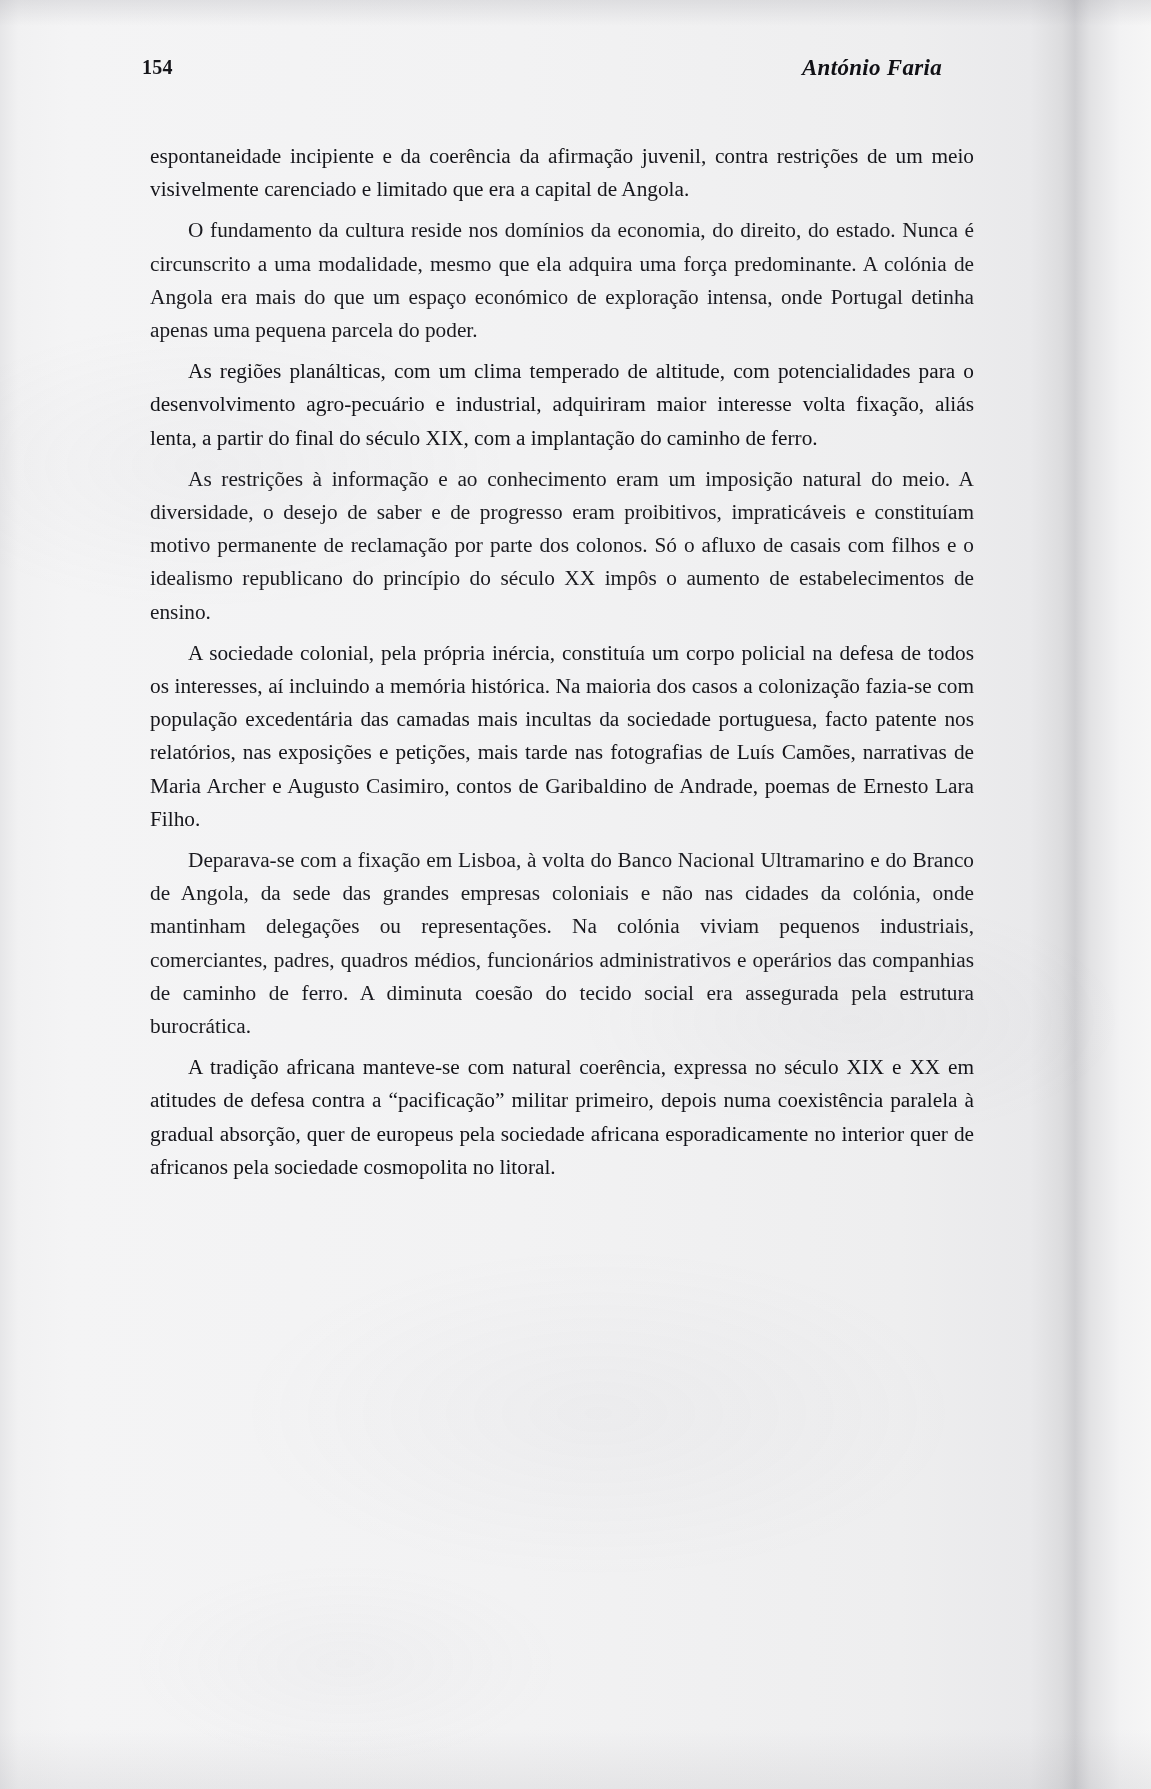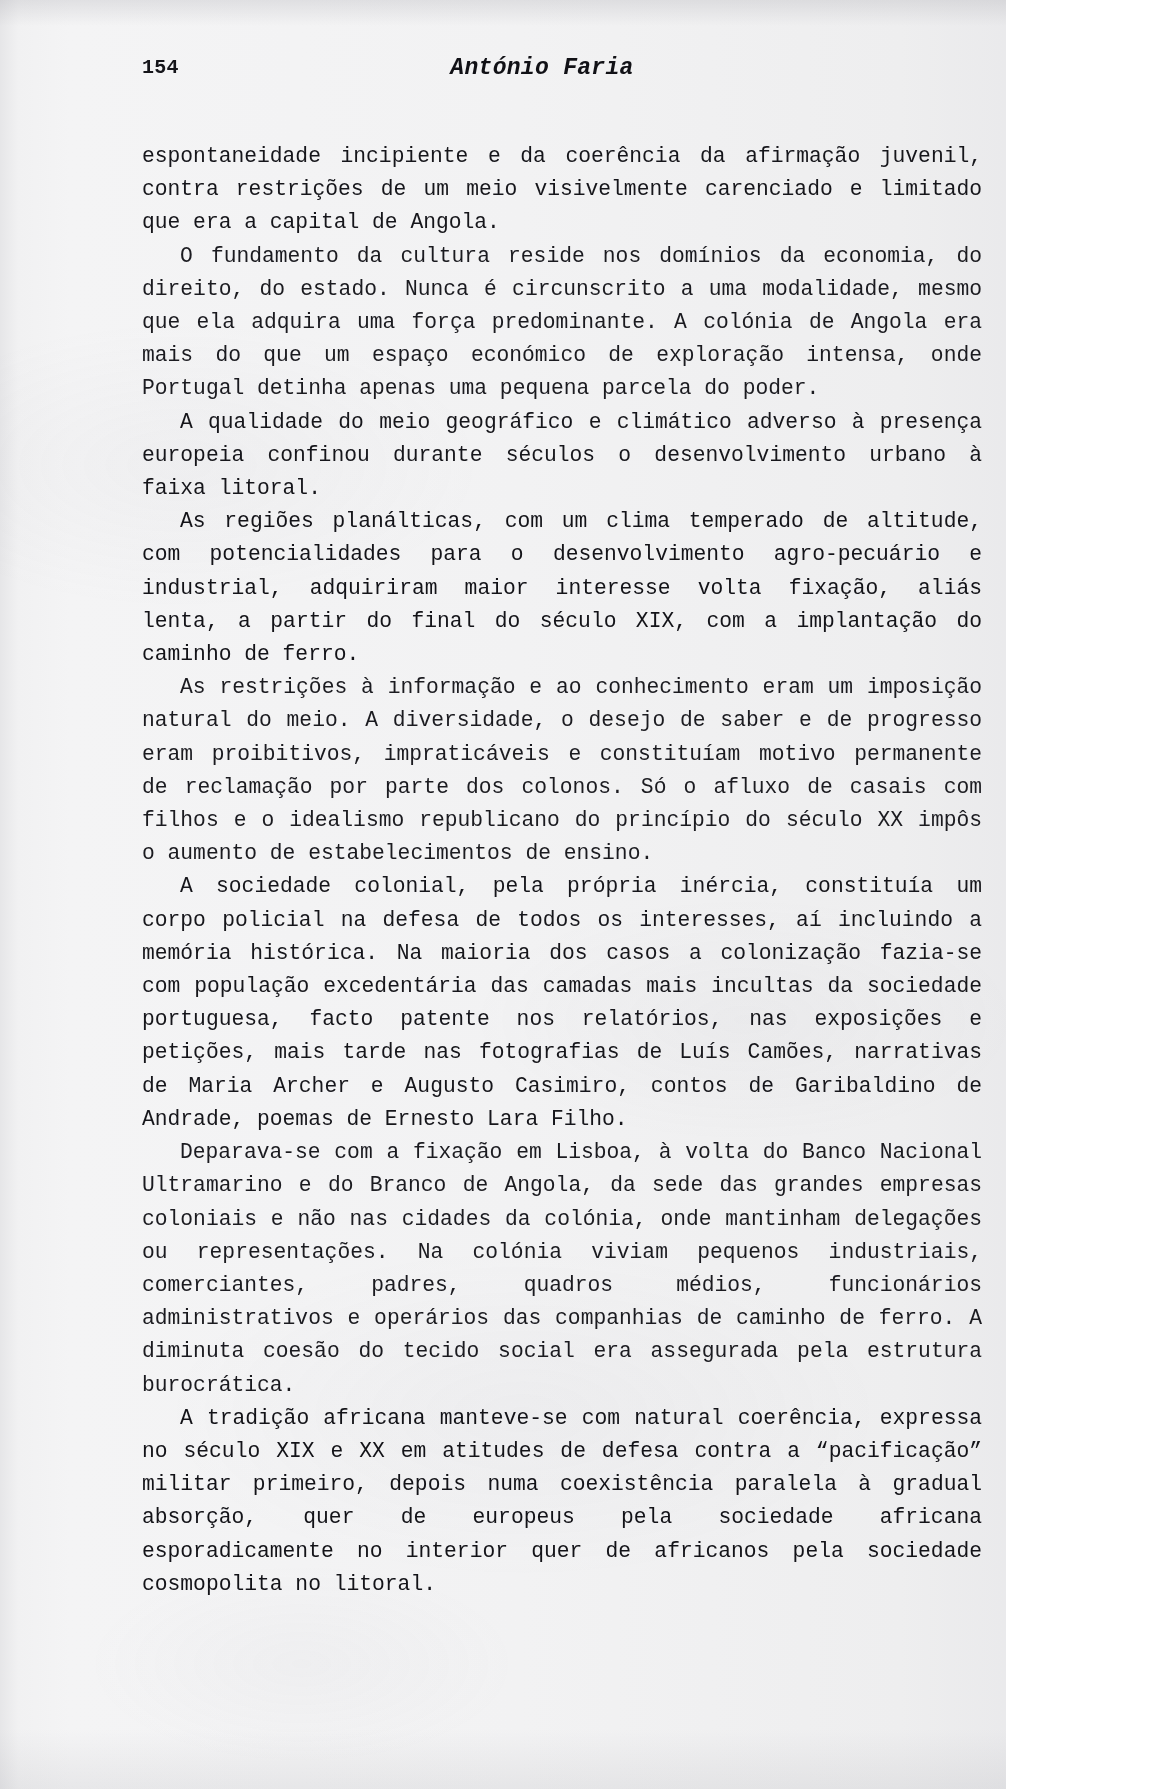--- a/index.html
+++ b/index.html
@@ -10,37 +10,36 @@
     width: 1151px;
     height: 1789px;
     overflow: hidden;
     background: #ffffff;
     font-family: "Liberation Serif", "DejaVu Serif", serif;
   }
 
   
   .scan-page {
     position: relative;
-    width: 1006px;
+    width: 1151px;
     height: 1789px;
     background:
       linear-gradient(90deg,
         #e6e6e8 0px,
         #f1f1f2 18px,
         #f4f4f5 70px,
         #f2f2f3 520px,
         #eeeeef 900px,
         #e9e9eb 1030px,
         #dcdcde 1062px,
         #cfcfd2 1075px,
         #e2e2e4 1090px,
         #f2f2f3 1120px,
         #f6f6f6 1151px);
     overflow: hidden;
-    font-family: Liberation Mono, monospace;
   }
   
   .paper-noise {
     position: absolute;
     inset: 0;
     pointer-events: none;
     background:
       radial-gradient(ellipse 420px 200px at 18% 26%, rgba(160,160,170,0.055), rgba(0,0,0,0) 72%),
       radial-gradient(ellipse 380px 170px at 74% 57%, rgba(150,150,165,0.05), rgba(0,0,0,0) 72%),
       radial-gradient(ellipse 500px 230px at 52% 79%, rgba(150,150,165,0.05), rgba(0,0,0,0) 72%),
@@ -82,41 +81,41 @@
     font-size: 20px;
     font-weight: bold;
     color: #15151a;
     letter-spacing: 0.2px;
   }
   .head-title {
     position: absolute;
     left: 0;
     right: 0;
     top: -1px;
-    text-align: center;
+    text-align: right;
     font-size: 23px;
     font-weight: bold;
     font-style: italic;
     color: #111116;
     letter-spacing: 0.3px;
     padding-right: 40px;
   }
 
   
   .body-text {
     font-size: 21.3px;
     line-height: 33.2px;
     color: #16161b;
     text-align: justify;
     text-justify: inter-word;
     -webkit-hyphens: none;
     hyphens: none;
   }
   .body-text p {
-    margin: 0;
+    margin: 8px;
     text-indent: 38px;
   }
   .body-text p.no-indent {
     text-indent: 0;
   }
   
   .ink-a { color: #16161b; }
   .ink-b { color: #1b1b20; }
   .ink-c { color: #131318; }
 </style>
@@ -131,21 +130,20 @@
   <div class="page-inner">
 
     <div class="running-head">
       <div class="folio">154</div>
       <div class="head-title">António Faria</div>
     </div>
 
     <div class="body-text">
       <p class="no-indent ink-a">espontaneidade incipiente e da coerência da afirmação juvenil, contra restrições de um meio visivelmente carenciado e limitado que era a capital de Angola.</p>
       <p class="ink-b">O fundamento da cultura reside nos domínios da economia, do direito, do estado. Nunca é circunscrito a uma modalidade, mesmo que ela adquira uma força predominante. A colónia de Angola era mais do que um espaço económico de exploração intensa, onde Portugal detinha apenas uma pequena parcela do poder.</p>
-      <p class="ink-a">A qualidade do meio geográfico e climático adverso à presença europeia confinou durante séculos o desenvolvimento urbano à faixa litoral.</p>
       <p class="ink-c">As regiões planálticas, com um clima temperado de altitude, com potencialidades para o desenvolvimento agro-pecuário e industrial, adquiriram maior interesse volta fixação, aliás lenta, a partir do final do século XIX, com a implantação do caminho de ferro.</p>
       <p class="ink-b">As restrições à informação e ao conhecimento eram um imposição natural do meio. A diversidade, o desejo de saber e de progresso eram proibitivos, impraticáveis e constituíam motivo permanente de reclamação por parte dos colonos. Só o afluxo de casais com filhos e o idealismo republicano do princípio do século XX impôs o aumento de estabelecimentos de ensino.</p>
       <p class="ink-a">A sociedade colonial, pela própria inércia, constituía um corpo policial na defesa de todos os interesses, aí incluindo a memória histórica. Na maioria dos casos a colonização fazia-se com população excedentária das camadas mais incultas da sociedade portuguesa, facto patente nos relatórios, nas exposições e petições, mais tarde nas fotografias de Luís Camões, narrativas de Maria Archer e Augusto Casimiro, contos de Garibaldino de Andrade, poemas de Ernesto Lara Filho.</p>
       <p class="ink-b">Deparava-se com a fixação em Lisboa, à volta do Banco Nacional Ultramarino e do Branco de Angola, da sede das grandes empresas coloniais e não nas cidades da colónia, onde mantinham delegações ou representações. Na colónia viviam pequenos industriais, comerciantes, padres, quadros médios, funcionários administrativos e operários das companhias de caminho de ferro. A diminuta coesão do tecido social era assegurada pela estrutura burocrática.</p>
       <p class="ink-c">A tradição africana manteve-se com natural coerência, expressa no século XIX e XX em atitudes de defesa contra a “pacificação” militar primeiro, depois numa coexistência paralela à gradual absorção, quer de europeus pela sociedade africana esporadicamente no interior quer de africanos pela sociedade cosmopolita no litoral.</p>
     </div>
 
   </div>
 
   <div class="edge-bottom"></div>

